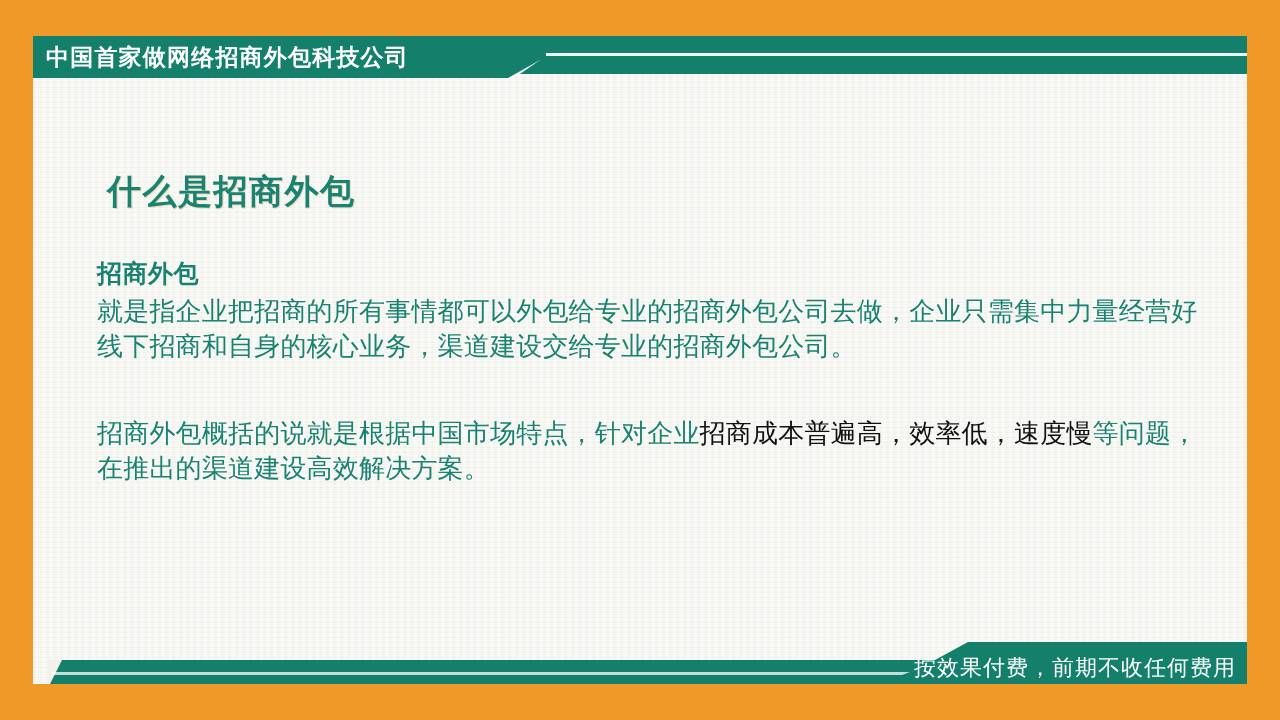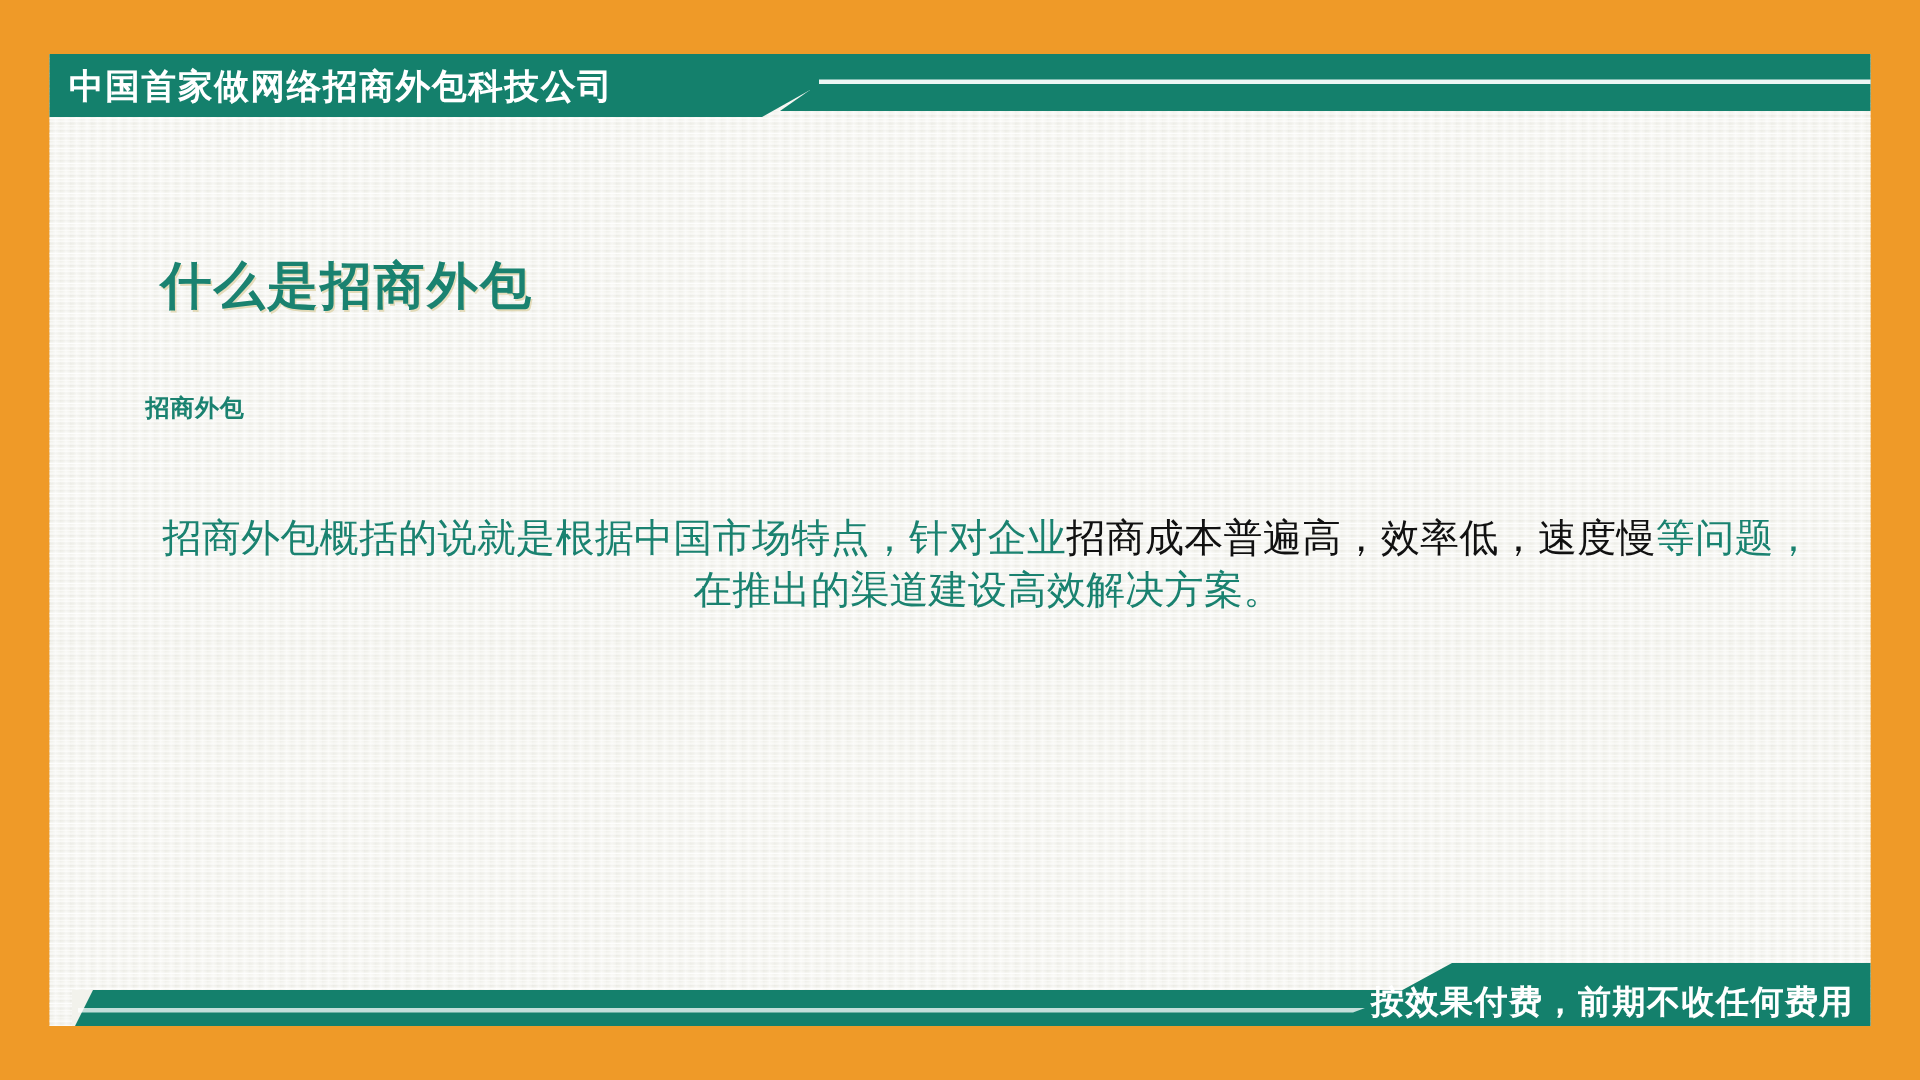--- a/index.html
+++ b/index.html
@@ -27,41 +27,41 @@
     position:absolute;left:46px;top:41px;
     font-size:23px;font-weight:bold;color:#ffffff;
     letter-spacing:1.2px;line-height:32px;white-space:nowrap;
   }
 
   
   .footer-wrap{position:absolute;left:0;bottom:0;width:1280px;height:110px;pointer-events:none;}
   .footer-wrap svg{display:block;}
   .footer-text{
     position:absolute;right:44px;bottom:36px;
-    font-size:22px;font-weight:bold;color:#ffffff;
+    font-size:22px;font-weight:normal;color:#ffffff;
     letter-spacing:1px;line-height:32px;white-space:nowrap;
   }
 
   
   .content{position:absolute;left:97px;top:168px;right:60px;}
 
   .slide-title{
     font-size:34px;font-weight:bold;color:#1a8270;
     letter-spacing:1.5px;line-height:46px;margin:0 0 43px 10px;
     text-shadow:1px 1px 0 rgba(214,196,138,0.55);
   }
   .subhead{
-    font-size:16px;font-weight:bold;color:#1a8270;
+    font-size:25px;font-weight:bold;color:#1a8270;
     letter-spacing:0.5px;line-height:32px;margin:0 0 5px 0;
   }
   .para{
     font-size:26px;color:#1a8270;line-height:35px;
     letter-spacing:0.2px;margin:0;font-weight:400;
   }
-  .para.second{margin-top:52px;text-align:center;}
+  .para.second{margin-top:52px;}
   .black{color:#111111;}
 </style>
 </head>
 <body>
 
 <div class="slide">
 
   <div class="paper"></div>
 
   <div class="header-wrap">
@@ -86,17 +86,18 @@
       <polygon points="52,62 910,62 902,65 52,65" fill="#ffffff" opacity="0.75"></polygon>
     </svg>
     <div class="footer-text">按效果付费，前期不收任何费用</div>
   </div>
 
   <div class="content">
     <h1 class="slide-title">什么是招商外包</h1>
 
     <div class="subhead">招商外包</div>
 
+    <p class="para">就是指企业把招商的所有事情都可以外包给专业的招商外包公司去做，企业只需集中力量经营好线下招商和自身的核心业务，渠道建设交给专业的招商外包公司。</p>
 
     <p class="para second"><span>招商外包概括的说就是根据中国市场特点，针对企业</span><span class="black">招商成本普遍高，效率低，速度慢</span><span>等问题，在推出的渠道建设高效解决方案。</span></p>
   </div>
 
 </div>
 
 </body></html>

